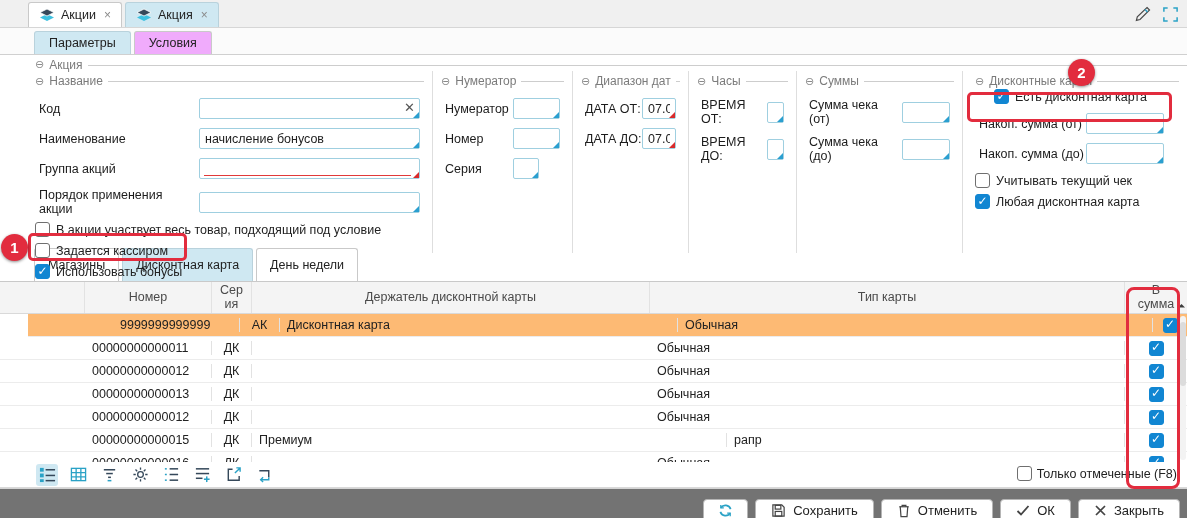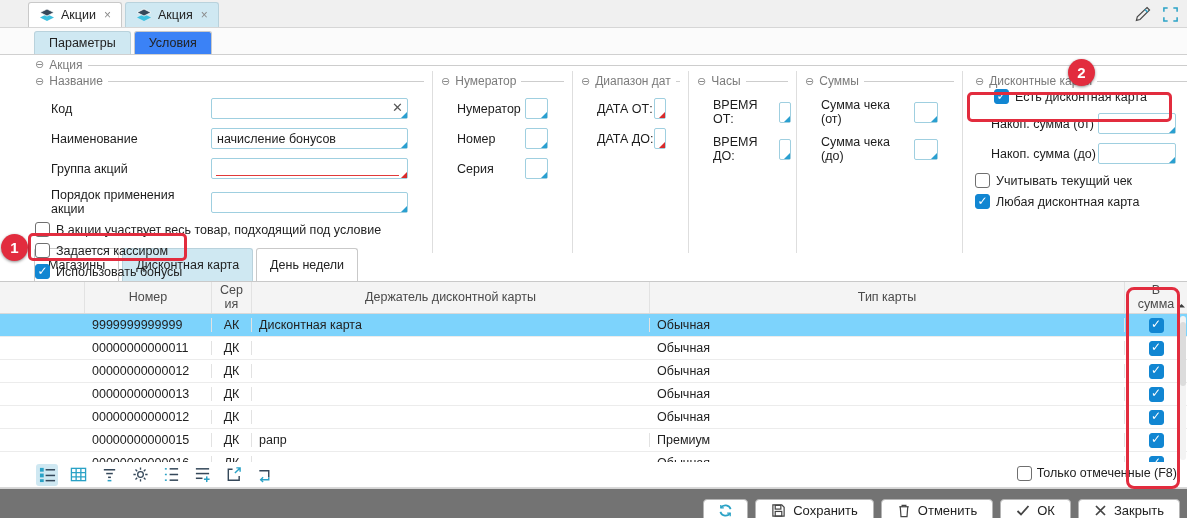--- a/index.html
+++ b/index.html
@@ -18,40 +18,40 @@
              background:#fff; margin-right:3px; cursor:default; }
   .doc-tab.active { background:#cfe8f2; border-color:#b9d2dc; }
   .doc-tab .close { color:#8a8a8a; font-size:12px; margin-left:2px; }
   .tabbar-actions { position:absolute; right:8px; top:5px; display:flex; gap:10px; align-items:center; }
 
   
   .subtabbar { height:27px; background:#fbfbfb; display:flex; align-items:flex-end; padding-left:34px;
                border-bottom:1px solid #d0d0d0; }
   .sub-tab { height:23px; display:flex; align-items:center; padding:0 14px;
              border:1px solid #c9c9c9; border-bottom:none; border-radius:3px 3px 0 0;
-             background:#3b82f6; margin-right:3px; }
+             background:#f0abfc; margin-right:3px; }
   .sub-tab.active { background:#cfe8f2; border-color:#b9d2dc; }
 
   
   .form-area { height:200px; position:relative; }
   .legend-row { display:flex; align-items:center; gap:5px; color:#7b7b7b; font-size:12px; height:16px; }
   .legend-row .line { flex:1; border-top:1px solid #cdcdcd; margin-top:1px; }
   .collapse { color:#8a8a8a; font-size:11px; line-height:1; }
   .akciya-legend { padding:3px 0 0 35px; }
   .form-cols { display:flex; height:182px; }
   .fcol { padding:2px 8px 0 8px; border-right:1px solid #dedede; }
   .fcol:last-child { border-right:none; }
   .fcol-name { width:433px; padding-left:35px; }
   .fcol-num  { width:140px; }
   .fcol-date { width:116px; }
   .fcol-hour { width:108px; }
   .fcol-sum  { width:166px; }
   .fcol-card { flex:1; padding-left:12px; }
 
-  .frow { display:flex; align-items:center; margin:9px 16px; }
+  .frow { display:flex; align-items:center; margin:9px 4px; }
   .flabel { color:#1c1c1c; }
   .fcol-name .flabel { width:160px; flex:none; }
   .fcol-num  .flabel { width:68px; flex:none; }
   .fcol-date .flabel { width:57px; flex:none; }
   .fcol-hour .flabel { width:66px; flex:none; }
   .fcol-sum  .flabel { width:93px; flex:none; }
   .fcol-card .flabel { width:107px; flex:none; }
 
   .inp { position:relative; height:21px; background:#fff; border:1px solid #9fcfe0; border-radius:2px; }
   .inp input { width:100%; height:100%; border:none; outline:none; background:transparent;
@@ -85,31 +85,31 @@
   .thead .tc { display:flex; align-items:center; justify-content:center; text-align:center; line-height:1.1; }
   .tc { border-right:1px solid #e2e2e2; padding:0 2px; overflow:hidden; white-space:nowrap; }
   .gut{width:85px; flex:none;} .c-num{width:127px; flex:none;} .c-ser{width:40px; flex:none;}
   .c-hold{width:398px; flex:none;} .c-type{width:475px; flex:none;} .c-act{flex:1; border-right:none;}
   .thead .c-ser span { display:inline-block; width:26px; word-break:break-all; white-space:normal; }
   .thead .c-act span { display:inline-block; width:40px; white-space:normal; }
   .sortmark { position:absolute; right:3px; bottom:3px; width:0; height:0;
               border-left:5px solid transparent; border-top:5px solid #3d3d3d; transform:rotate(-45deg); }
   .tbody { height:148px; overflow:hidden; }
   .trow { display:flex; height:23px; border-bottom:1px solid #ececec; align-items:center; background:#fff; }
-  .trow.selected { background:#7dd3fc; }
+  .trow.selected { background:#fdba74;margin-left:28px; }
   .trow .c-num, .trow .c-hold, .trow .c-type { padding-left:7px; }
   .trow .c-ser { text-align:center; }
   .trow .c-act { display:flex; justify-content:center; align-items:center; }
 
   
   .grid-toolbar { height:26px; border-bottom:1px solid #d9d9d9; display:flex; align-items:center;
                   padding-left:36px; gap:9px; position:relative; background:#fff; }
   .tool-ic { width:22px; height:22px; display:flex; align-items:center; justify-content:center; border-radius:3px; }
   .tool-ic.active { background:#cfe8f2; }
-  .only-checked { position:absolute; right:10px; top:4px; display:flex; align-items:flex-start; gap:5px; }
+  .only-checked { position:absolute; right:10px; top:4px; display:flex; align-items:center; gap:5px; }
 
   
   .footer { height:44px; background:#737373; border-top:1px solid #d4d4d4;
             display:flex; align-items:center; justify-content:flex-end; gap:7px; padding-right:7px; }
   .btn { height:24px; background:#fff; border:1px solid #b5b5b5; border-radius:4px;
          display:flex; align-items:center; gap:7px; padding:0 15px; font-size:13px; color:#222; }
   .btn.icon-only { padding:0 14px; }
 
   
   .ann { position:absolute; pointer-events:none; }
@@ -446,22 +446,22 @@
         <div class="tc c-hold"></div>
         <div class="tc c-type">Обычная</div>
         <div class="tc c-act">
             <span class="cb checked"></span>
           </div>
       </div>
       <div class="trow">
         <div class="tc gut"></div>
         <div class="tc c-num">00000000000015</div>
         <div class="tc c-ser">ДК</div>
+        <div class="tc c-type">Премиум</div>
         <div class="tc c-hold">рапр</div>
-        <div class="tc c-type">Премиум</div>
         <div class="tc c-act">
             <span class="cb checked"></span>
           </div>
       </div>
       <div class="trow">
         <div class="tc gut"></div>
         <div class="tc c-num">00000000000016</div>
         <div class="tc c-ser">ДК</div>
         <div class="tc c-hold"></div>
         <div class="tc c-type">Обычная</div>

